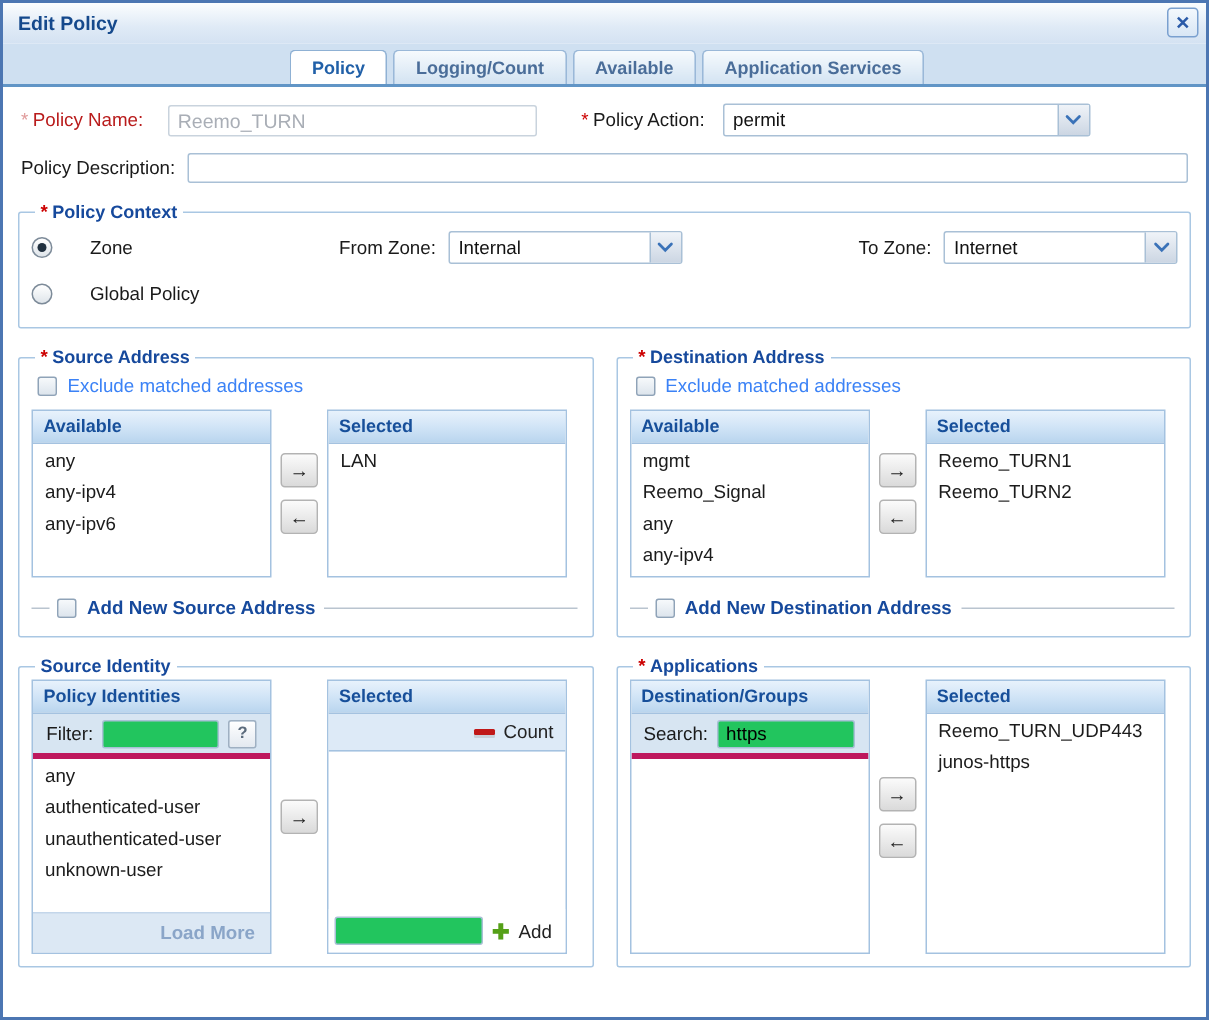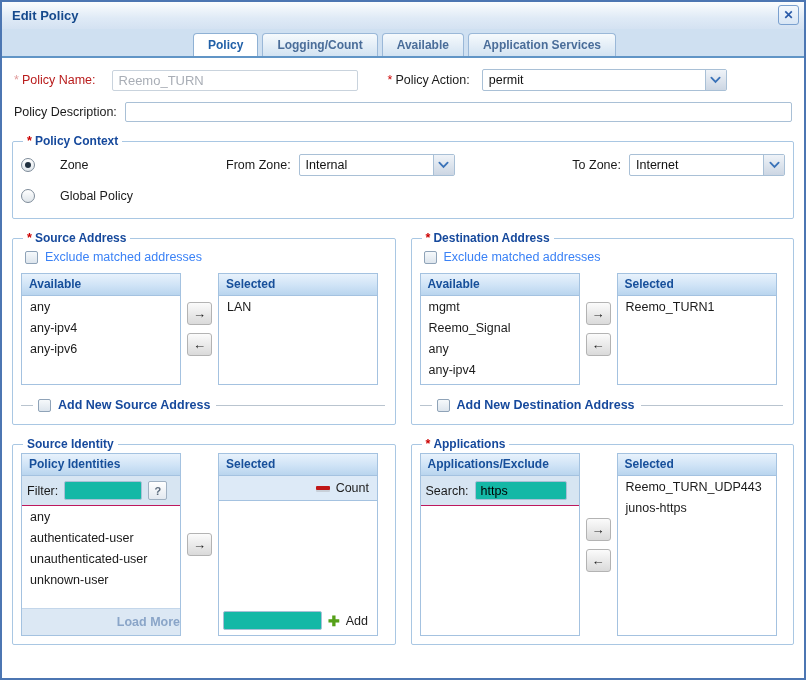--- a/index.html
+++ b/index.html
@@ -157,38 +157,38 @@
   .addnew-row { height: 22px; margin-top: 9px; display: flex; align-items: center; }
   .addnew-row .dash { width: 12px; border-top: 1px solid #b9c4cf; }
   .addnew-row .line { flex: 1; border-top: 1px solid #b9c4cf; margin: 0 2px 0 6px; }
   .addnew-row .checkbox { margin: 0 7px 0 5px; }
   .addnew-label { font-size: 12.5px; font-weight: bold; color: #16499c; white-space: nowrap; }
 
   
   .id-dual .panel { height: 183px; }
   .subrow {
     flex: 0 0 30px; display: flex; align-items: center; gap: 6px;
-    padding: 0 5px; background: #d7e5f2; border-bottom: 1px solid #be185d;
+    padding: 0 5px; background: #d7e5f2; border-bottom: 4px solid #be185d; justify-content: center;
   }
   .subrow label { font-size: 12.5px; color:#1a1a1a; }
   .input-sm {
     height: 19px; border: 1px solid #a9c0d6; border-radius: 2px;
-    font-size: 12.5px; padding: 0 5px; background:#14b8a6;
+    font-size: 12.5px; padding: 0 5px; background:#22c55e;
     font-family:"Liberation Sans", sans-serif;
   }
   .filter-input { width: 78px; }
   .help-btn {
     width: 19px; height: 19px; border: 1px solid #9fb0c2; border-radius: 2px;
     background: linear-gradient(#fff, #e3e9f0);
     font-size: 11px; font-weight: bold; color: #5b6b7c;
     display: flex; align-items: center; justify-content: center; cursor: pointer;
   }
   .panel-footer {
     flex: 0 0 27px; background: #dce8f4; border-top: 1px solid #c3d6ea;
-    display: flex; align-items: center; justify-content: flex-end; 
+    display: flex; align-items: center; justify-content: flex-end; padding-right: 10px;
     font-size: 12.5px; font-weight: bold; color: #8aa5c8; cursor: pointer;
   }
   .delete-row {
     flex: 0 0 25px; background: #ddeaf7; border-bottom: 1px solid #a4c2e0;
     display: flex; align-items: center; justify-content: flex-end; gap: 6px; padding-right: 8px;
     cursor: pointer;
   }
   .minus-icon { width: 14px; height: 4px; background: #c01818; border-radius: 1px; box-shadow: 0 2px 0 rgba(160,160,160,.35); }
   .delete-label { font-size: 12.5px; color: #222; }
   .add-row { flex: 0 0 29px; display: flex; align-items: center; gap: 6px; padding: 0 4px; background:#fff; }
@@ -345,20 +345,21 @@
                 <span>→</span>
               </div>
             <div class="btn-arrow">
                 <span>←</span>
               </div>
           </div>
           <div class="panel">
             <div class="panel-h">Selected</div>
             <div class="plist">
               <div class="pitem">Reemo_TURN1</div>
+              <div class="pitem">Reemo_TURN2</div>
             </div>
           </div>
         </div>
         <div class="addnew-row">
           <span class="dash"></span>
           <span class="checkbox"></span>
           <span class="addnew-label">Add New Destination Address</span>
           <span class="line"></span>
         </div>
       </fieldset>
@@ -406,21 +407,21 @@
               <span class="add-label">Add</span>
             </div>
           </div>
         </div>
       </fieldset>
 
       <fieldset>
         <legend><span class="req">*</span><span>Applications</span></legend>
         <div class="dual id-dual">
           <div class="panel">
-            <div class="panel-h">Applications/Exclude</div>
+            <div class="panel-h">Destination/Groups</div>
             <div class="subrow">
               <label>Search:</label>
               <input class="input-sm search-input" value="https" style="">
             </div>
             <div class="plist"></div>
           </div>
           <div class="arrows">
             <div class="btn-arrow">
                 <span>→</span>
               </div>

